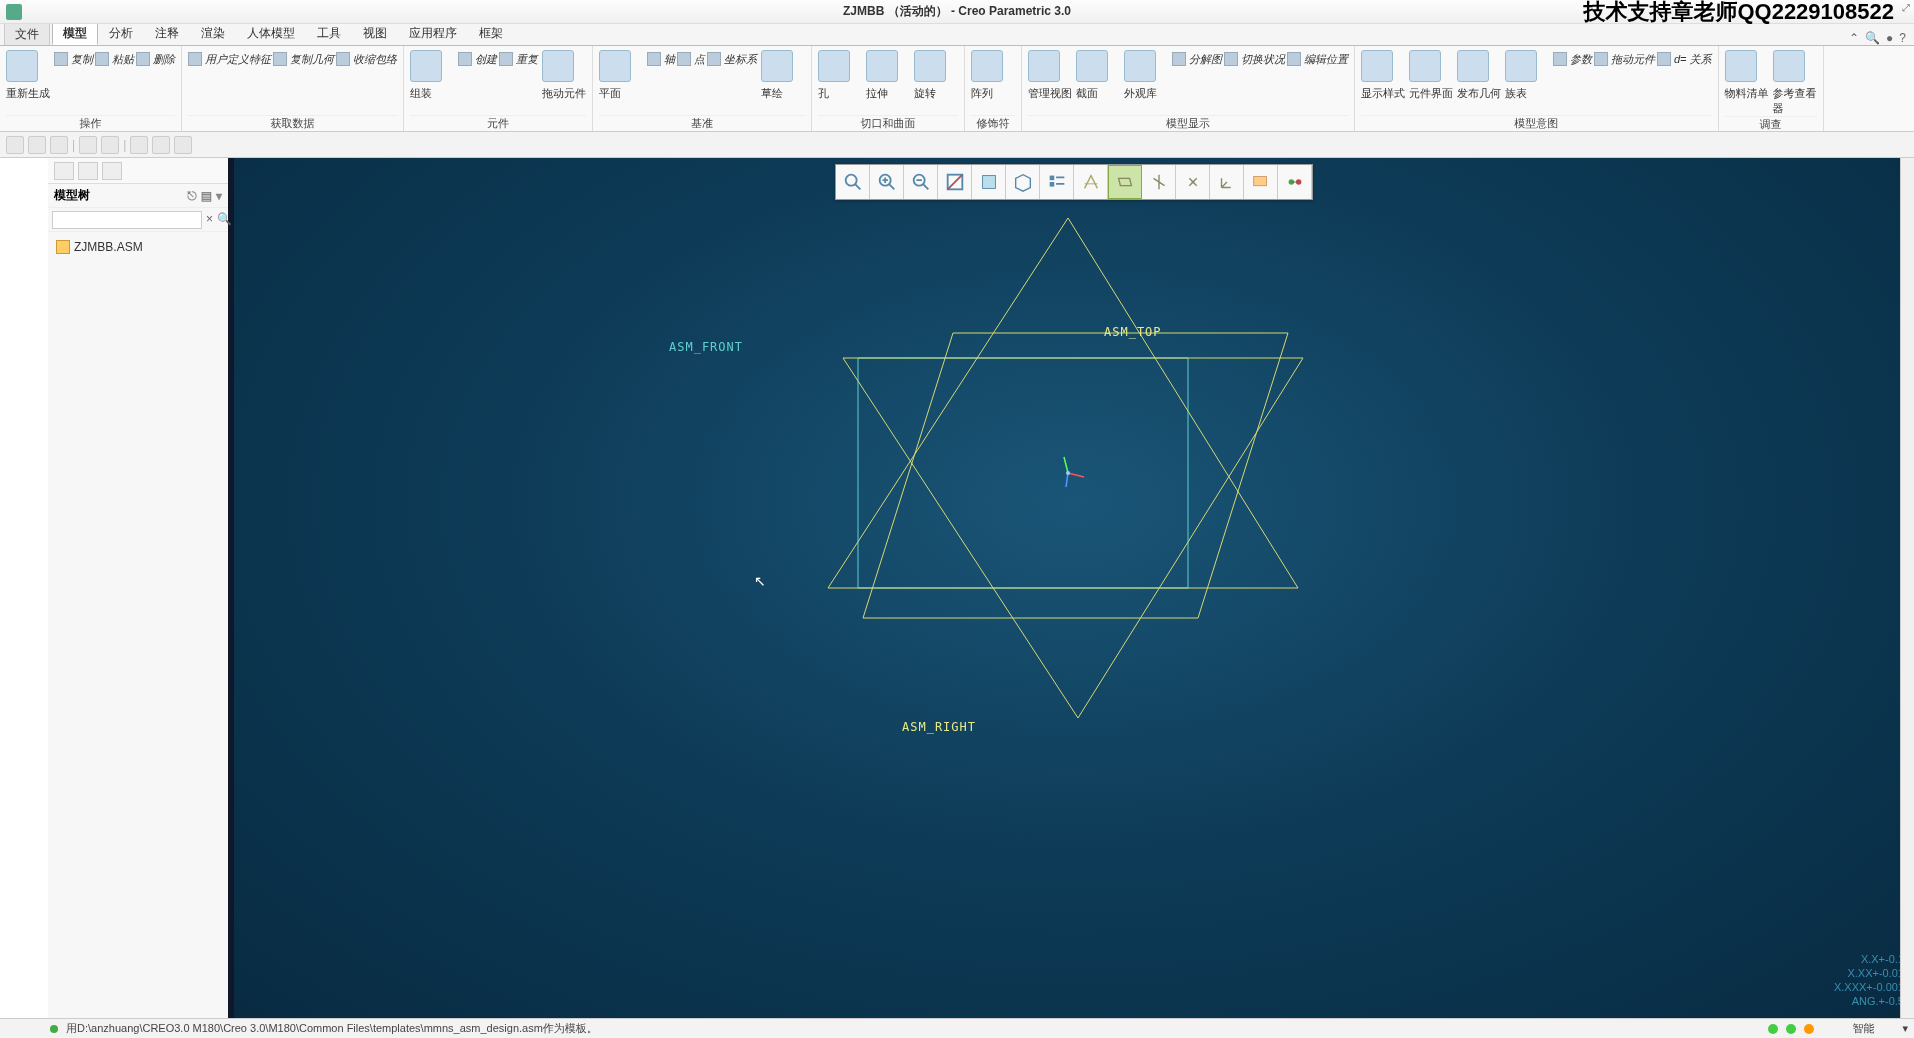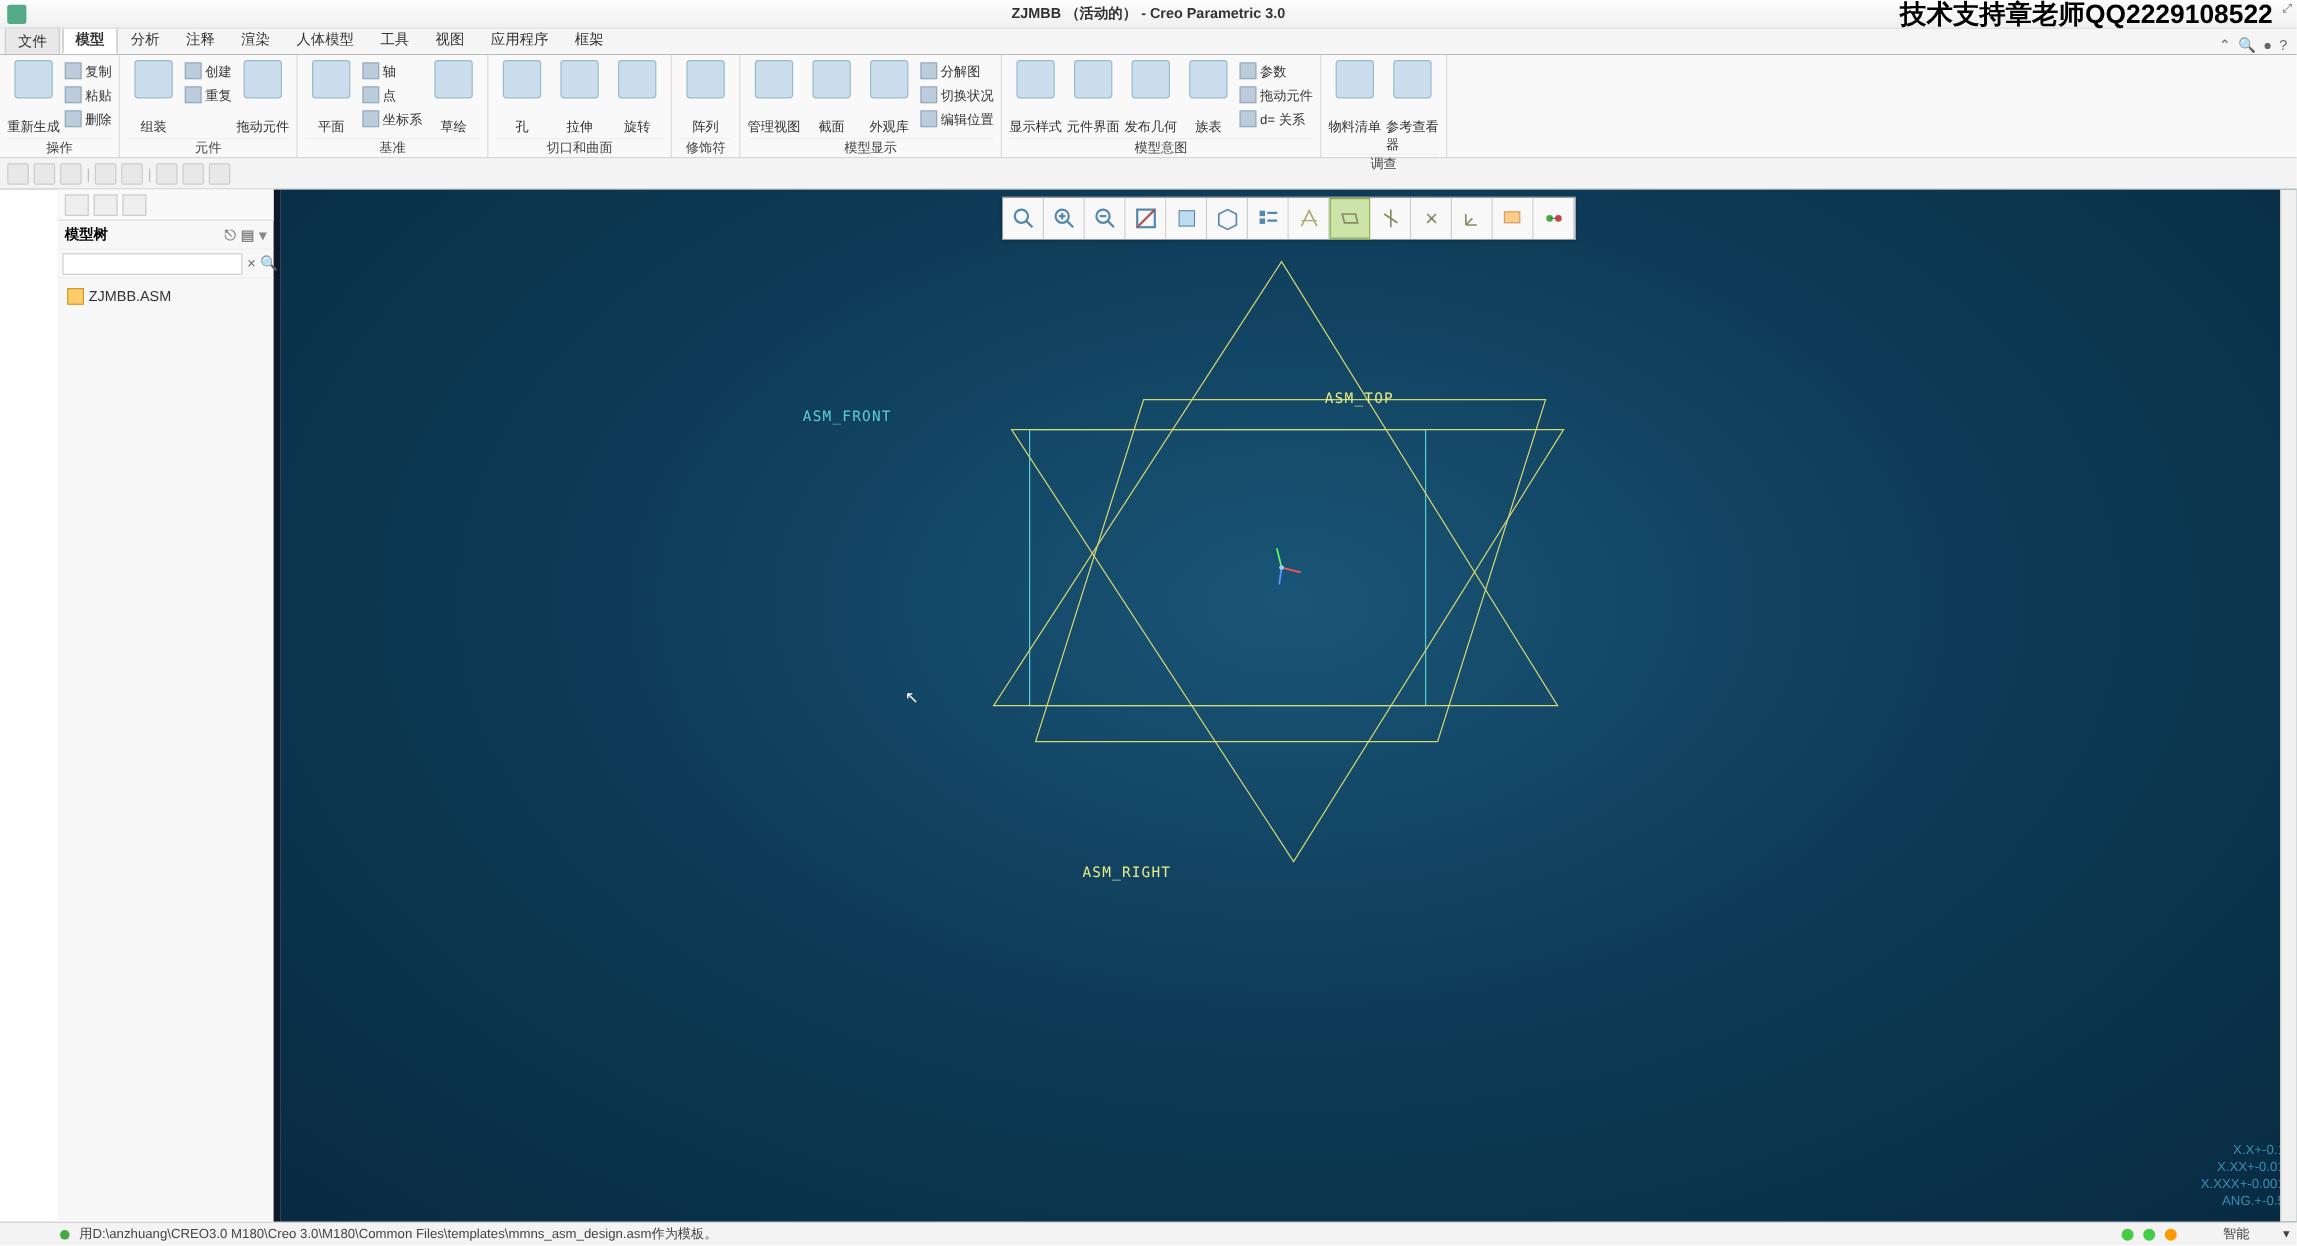--- a/index.html
+++ b/index.html
@@ -17,23 +17,23 @@
 .menu-row .tab { padding:3px 10px 2px; font-size:12px; color:#333; border:1px solid transparent; cursor:default;}
 .menu-row .tab.file { background:#e8e8e8; border:1px solid #ccc; border-bottom:none; margin-right:2px;}
 .menu-row .tab.active { background:#fff; border:1px solid #bbb; border-bottom:1px solid #fff; font-weight:bold;}
 .menu-row .rightctl { margin-left:auto; display:flex; gap:6px; padding-right:8px; color:#666;}
 
 
 .ribbon { height:86px; background:#f9f9f9; display:flex; border-bottom:1px solid #ccc;}
 .rib-group { border-right:1px solid #ddd; display:flex; flex-direction:column; padding:2px 6px 0;}
 .rib-body { flex:1; display:flex; align-items:flex-start; gap:4px;}
 .rib-label { height:16px; text-align:center; font-size:11px; color:#444; border-top:1px solid #eee;}
-.rib-btn-big { display:flex; flex-direction:column; align-items:center; width:44px; padding-top:2px; gap:16px; font-size:11px; color:#333;}
+.rib-btn-big { display:flex; flex-direction:column; align-items:flex-start; width:44px; padding-top:2px; gap:4px; font-size:11px; color:#333;}
 .rib-btn-big .ico { width:32px; height:32px; background:#cde; border:1px solid #9bc; border-radius:3px;}
-.rib-stack { display:flex; flex-direction:column; gap:2px; padding-top:2px;}
+.rib-stack { display:flex; flex-direction:row; gap:2px; padding-top:2px;font-style:italic;}
 .rib-small { display:flex; align-items:center; gap:3px; font-size:11px; color:#333; height:18px;}
 .rib-small .si { width:14px; height:14px; background:#bcd; border:1px solid #9ab;}
 
 
 .qat { height:26px; background:#f3f3f3; border-bottom:1px solid #ccc; display:flex; align-items:center; gap:4px; padding:0 6px;}
 .qat .qb { width:18px; height:18px; background:#e8e8e8; border:1px solid #ccc; border-radius:2px;}
 
 
 .main { display:flex; height: calc(100% - 24px - 22px - 86px - 26px - 20px);}
 .sidebar { width:186px; background:#f7f7f7; border-right:6px solid #0f172a; display:flex; flex-direction:column;margin-left:48px;}
@@ -120,20 +120,39 @@
           </div>
         <div class="rib-small">
             <div class="si"></div>
             <span>删除</span>
           </div>
       </div>
     </div>
     <div class="rib-label">操作</div>
   </div>
 
+  <div class="rib-group">
+    <div class="rib-body">
+      <div class="rib-stack">
+        <div class="rib-small">
+            <div class="si"></div>
+            <span>用户定义特征</span>
+          </div>
+        <div class="rib-small">
+            <div class="si"></div>
+            <span>复制几何</span>
+          </div>
+        <div class="rib-small">
+            <div class="si"></div>
+            <span>收缩包络</span>
+          </div>
+      </div>
+    </div>
+    <div class="rib-label">获取数据</div>
+  </div>
 
   <div class="rib-group">
     <div class="rib-body">
       <div class="rib-btn-big">
           <div class="ico"></div>
           <span>组装</span>
         </div>
       <div class="rib-stack">
         <div class="rib-small">
             <div class="si"></div>

